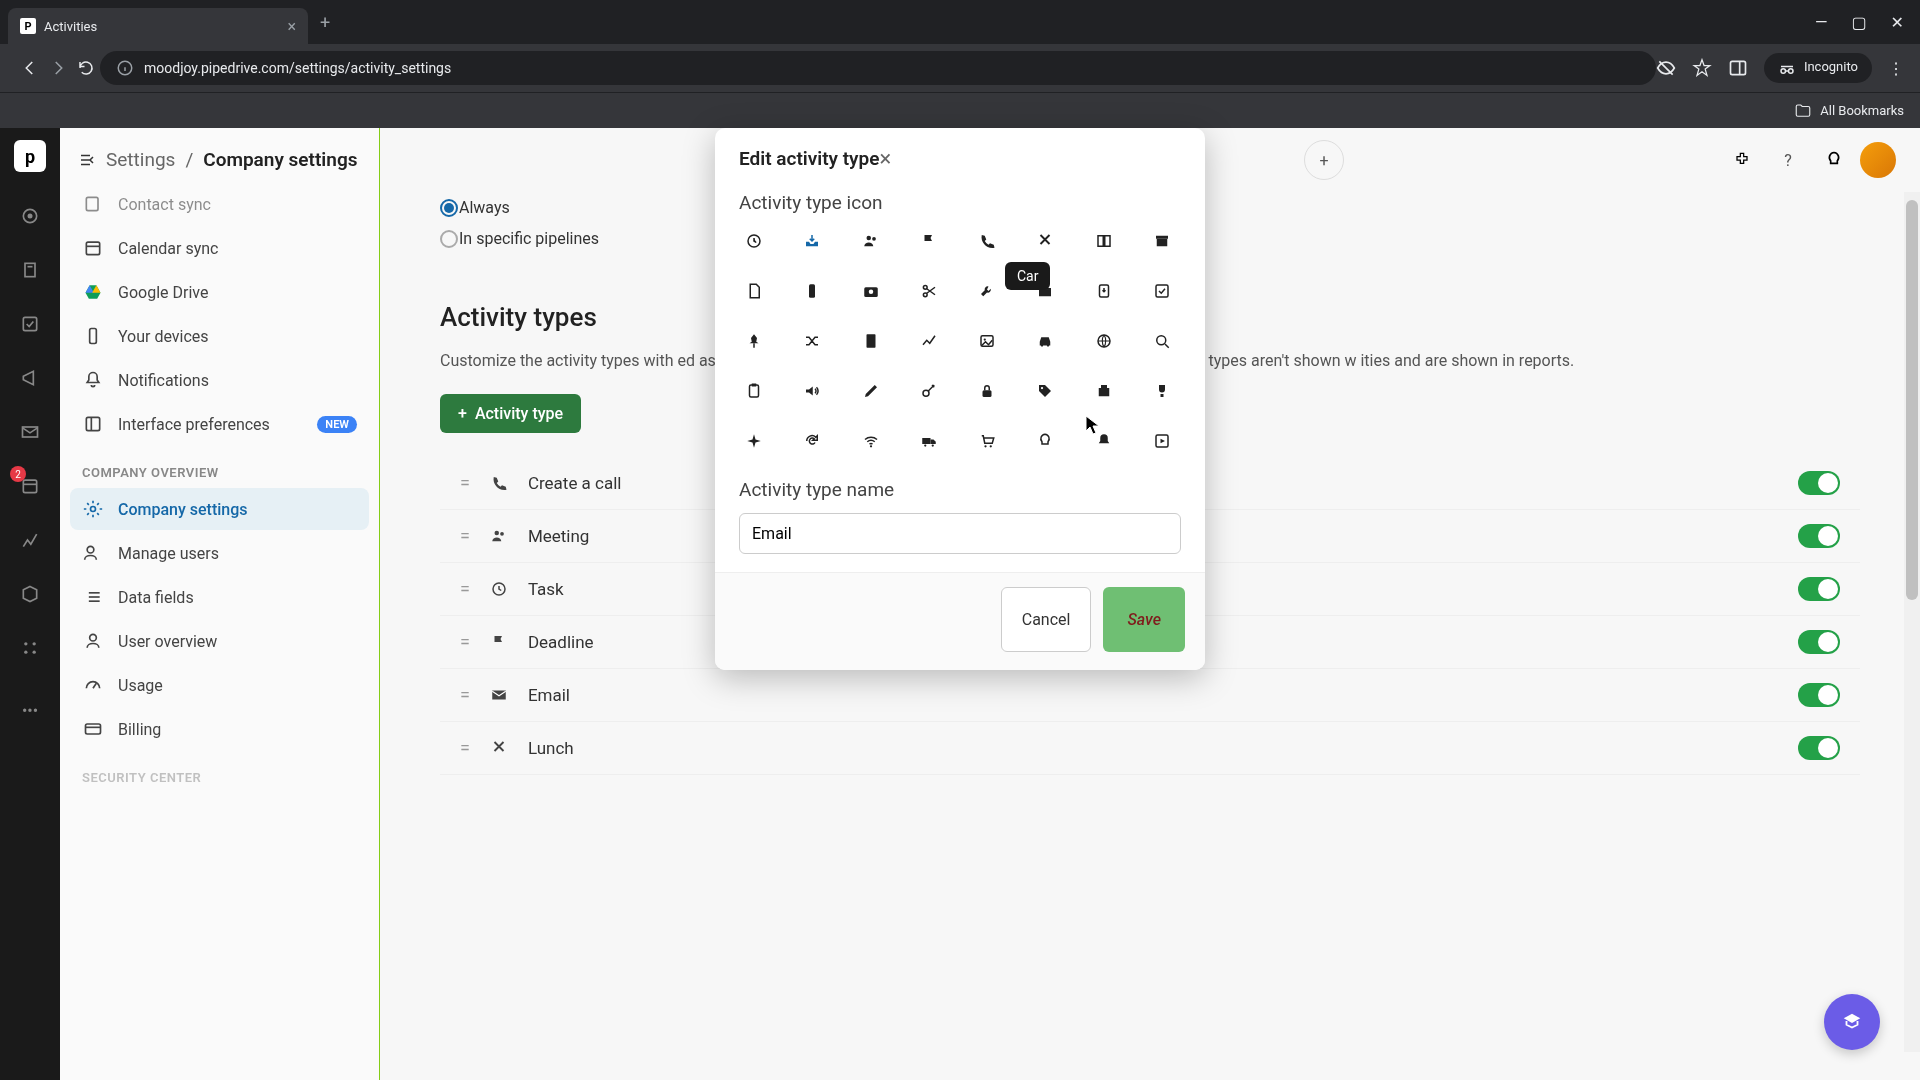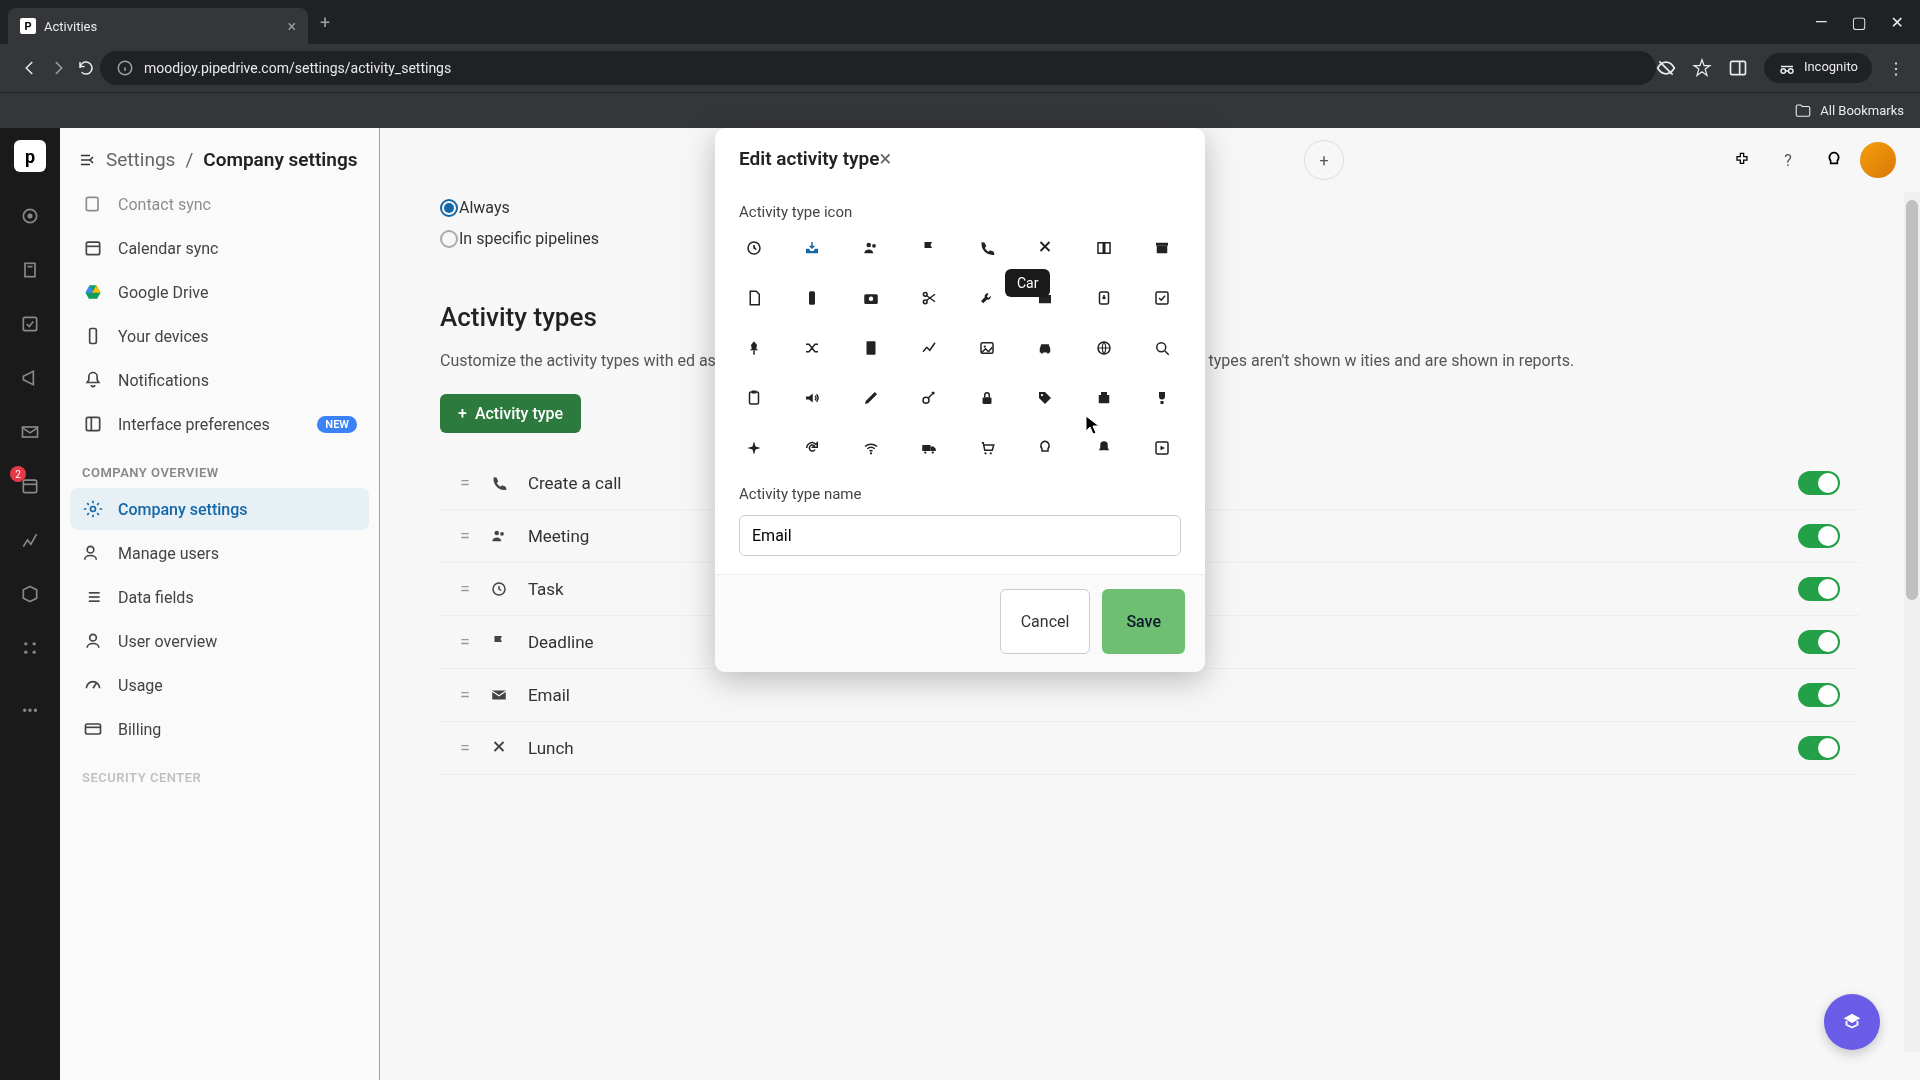--- a/index.html
+++ b/index.html
@@ -59,29 +59,29 @@
 .drag-handle { color: #999; font-size: 18px; }
 .act-icon { width: 22px; color: #444; display: flex; justify-content: center; }
 .act-name { font-size: 17px; color: #333; flex: 1; }
 .toggle { width: 42px; height: 24px; background: #24a148; border-radius: 12px; position: relative; }
 .toggle::after { content: ""; position: absolute; width: 20px; height: 20px; background: #fff; border-radius: 50%; top: 2px; right: 2px; }
 .modal { position: absolute; top: 128px; left: 715px; width: 490px; background: #fff; border-radius: 10px; box-shadow: 0 8px 32px rgba(0,0,0,0.25); z-index: 100; }
 .modal-header { display: flex; align-items: center; justify-content: flex-start; padding: 18px 24px 14px; }
 .modal-title { font-size: 19px; font-weight: 600; color: #222; }
 .modal-close { color: #666; font-size: 22px; cursor: pointer; }
 .modal-body { padding: 6px 24px 18px; }
-.field-label { font-size: 15px; color: #444; margin-bottom: 12px; display: block; margin-top: 12px; }
+.field-label { font-size: 19px; color: #444; margin-bottom: 12px; display: block; }
 .icon-grid { display: grid; grid-template-columns: repeat(8, 1fr); gap: 20px 24px; margin-bottom: 22px; position: relative; }
 .icon-cell { width: 30px; height: 30px; display: flex; align-items: center; justify-content: center; color: #222; border-radius: 4px; }
 .icon-cell.selected { color: #1568a8; }
 .icon-tooltip { position: absolute; background: #1a1a1a; color: #fff; font-size: 14px; padding: 6px 12px; border-radius: 6px; top: 36px; left: 266px; z-index: 5; }
 .text-input { width: 100%; border: 1px solid #ccc; border-radius: 6px; padding: 10px 12px; font-size: 16px; }
 .modal-footer { display: flex; justify-content: flex-end; gap: 12px; padding: 14px 20px 18px; border-top: 1px solid #eee; background: #fafafa; border-radius: 0 0 10px 10px; }
 .btn-cancel { background: #fff; border: 1px solid #ccc; border-radius: 6px; padding: 22px 20px; font-size: 16px; color: #333; }
-.btn-save { background: #6fbf73; border: none; border-radius: 6px; padding: 10px 24px; font-size: 16px; color: #0f172a; font-weight: 500; }
+.btn-save { background: #6fbf73; border: none; border-radius: 6px; padding: 10px 24px; font-size: 16px; color: #7f1d1d; font-weight: 500; font-style: italic; }
 
 .cursor { position: absolute; top: 415px; left: 1085px; z-index: 200; font-size: 18px; color: #000; pointer-events: none; }
 .fab { position: absolute; bottom: 30px; right: 40px; width: 56px; height: 56px; border-radius: 50%; background: #6b5ce7; display: flex; align-items: center; justify-content: center; color: #fff; box-shadow: 0 4px 12px rgba(0,0,0,0.2); }
 
 
 svg.i { width: 20px; height: 20px; fill: currentColor; }
 svg.i18 { width: 18px; height: 18px; fill: currentColor; }
 svg.i22 { width: 22px; height: 22px; fill: currentColor; }
 
 

